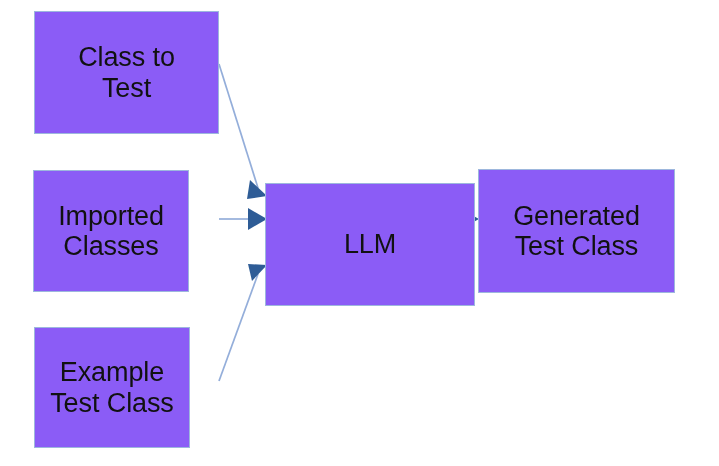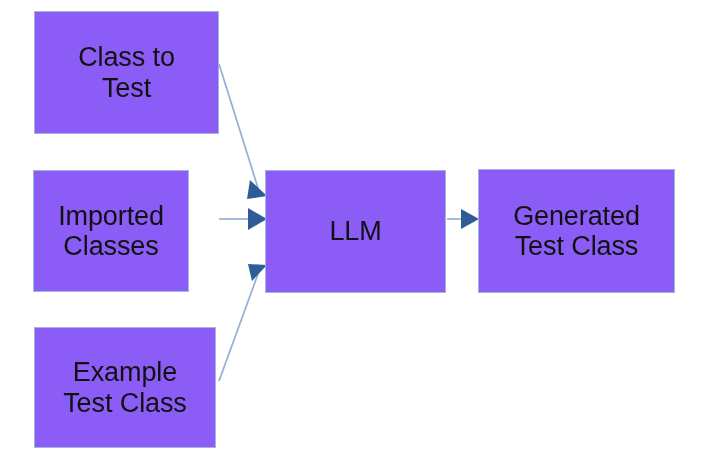--- a/index.html
+++ b/index.html
@@ -35,22 +35,22 @@
     color: #111111;
     font-family: "Liberation Sans", sans-serif;
     font-size: 27px;
     line-height: 1.12;
     letter-spacing: -0.1px;
     white-space: pre-line;
     padding: 0 4px;
   }
   #box-class-to-test  { left: 34px;  top: 11px;  width: 185px; height: 123px; }
   #box-imported       { left: 33px;  top: 170px; width: 156px; height: 122px; }
-  #box-example        { left: 34px;  top: 327px; width: 182px; height: 121px; }
-  #box-llm            { left: 265px; top: 170px; width: 181px; height: 123px; }
+  #box-example        { left: 34px;  top: 327px; width: 156px; height: 121px; }
+  #box-llm            { left: 265px; top: 183px; width: 210px; height: 123px; }
   #box-generated      { left: 478px; top: 169px; width: 197px; height: 124px; }
 
   svg.connector-layer {
     position: absolute;
     left: 0;
     top: 0;
     width: 719px;
     height: 466px;
     pointer-events: none;
     overflow: visible;

